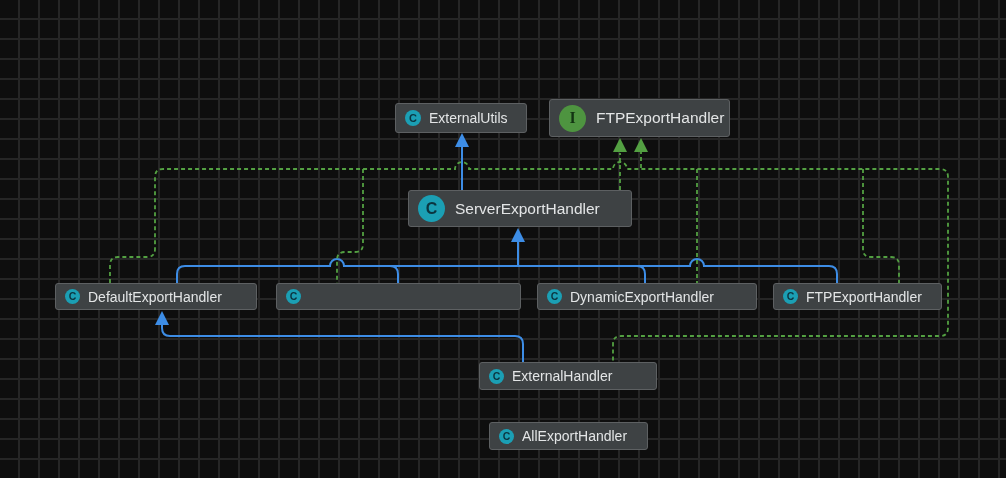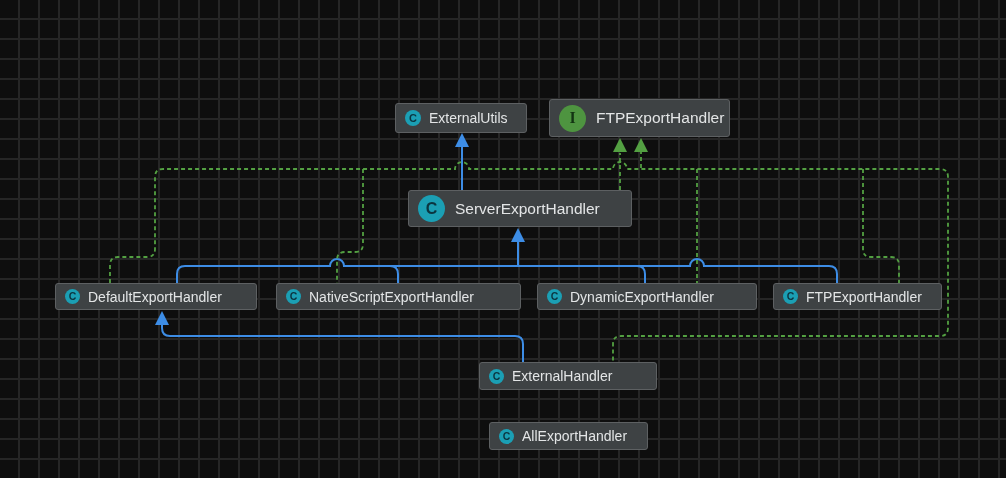--- a/index.html
+++ b/index.html
@@ -69,21 +69,20 @@
     <div class="node large" style="left: 408px; top: 190px; width: 224px; height: 37px;">
       <span class="icon class">C</span>
       <span class="label">ServerExportHandler</span>
     </div>
     <div class="node small" style="left: 55px; top: 283px; width: 202px; height: 27px;">
       <span class="icon class">C</span>
       <span class="label">DefaultExportHandler</span>
     </div>
     <div class="node small" style="left: 276px; top: 283px; width: 245px; height: 27px;">
       <span class="icon class">C</span>
-      <span class="label">NativeScriptExportHandler</span>
     </div>
     <div class="node small" style="left: 537px; top: 283px; width: 220px; height: 27px;">
       <span class="icon class">C</span>
       <span class="label">DynamicExportHandler</span>
     </div>
     <div class="node small" style="left: 773px; top: 283px; width: 169px; height: 27px;">
       <span class="icon class">C</span>
       <span class="label">FTPExportHandler</span>
     </div>
     <div class="node small" style="left: 479px; top: 362px; width: 178px; height: 28px;">

